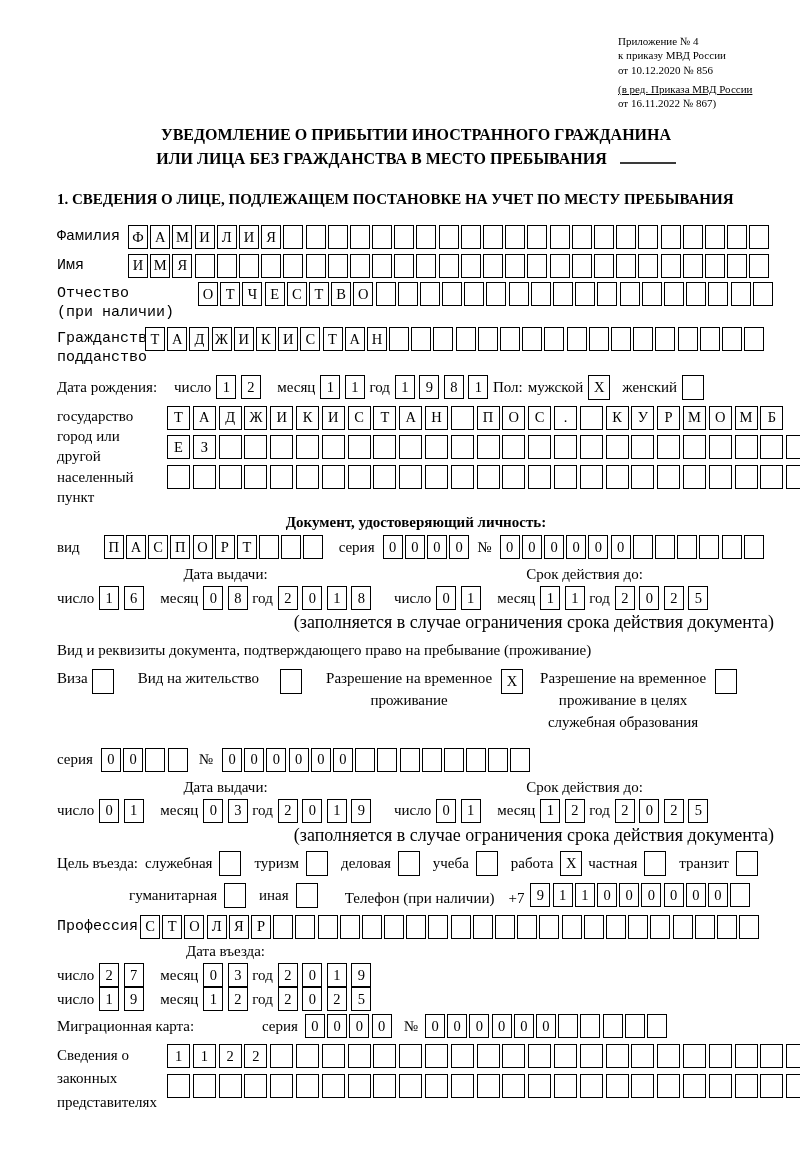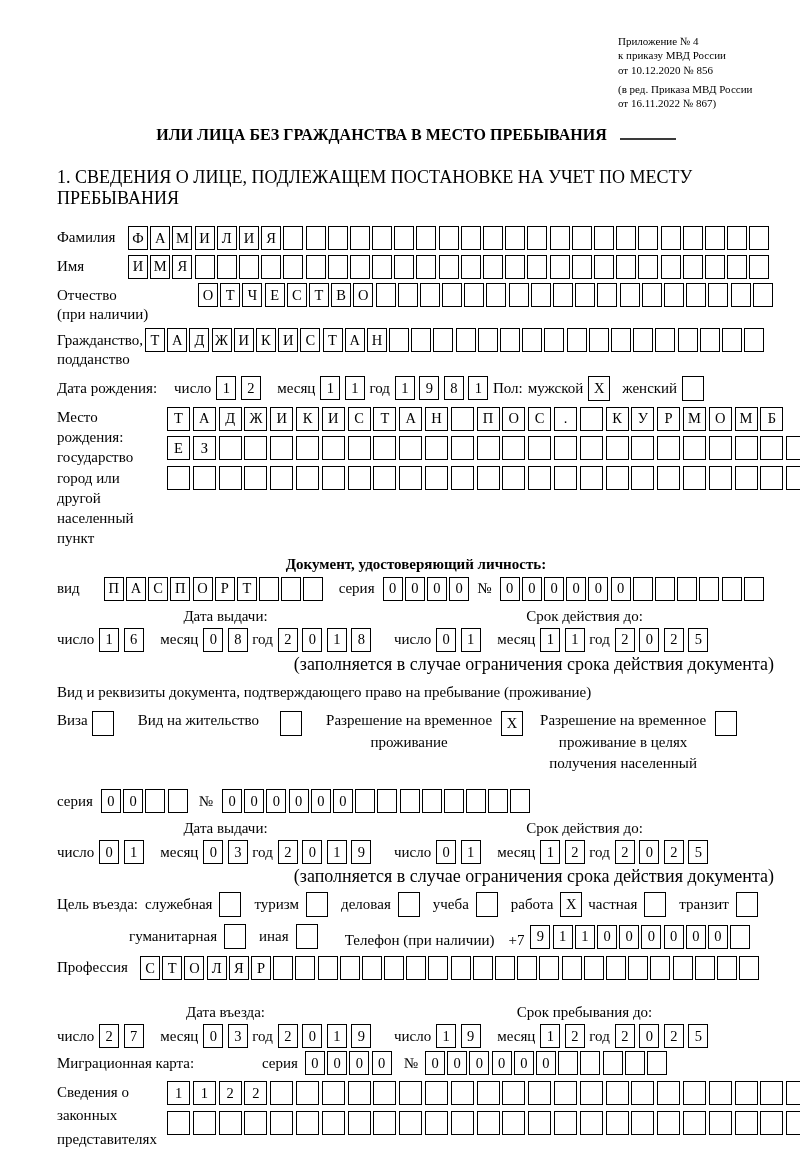--- a/index.html
+++ b/index.html
@@ -3,40 +3,40 @@
 <meta charset="utf-8">
 <style>
   html,body{margin:0;padding:0;background:#fff;}
   .page{
     width:800px;height:1163px;box-sizing:border-box;background:#fff;color:#000;
     font-family:"Liberation Serif","DejaVu Serif",serif;font-size:15px;
     padding:34px 25px 0 57px;overflow:hidden;position:relative;margin:0 auto;
   }
   
   .apphdr{margin-left:561px;width:182px;font-size:11px;line-height:1.3;}
-  .apphdr .gap{margin-top:5px;}
+  .apphdr .gap{margin-top:5px;text-decoration:underline;}
   .forma{text-align:right;padding-right:10px;font-weight:bold;margin-top:13px;font-size:15px;}
   
   .title{text-align:center;font-weight:bold;font-size:16px;line-height:1.5;margin-top:13px;}
   .t-underline{display:inline-block;width:56px;border-bottom:2.5px solid #3a3a3a;margin-left:13px;vertical-align:baseline;}
-  .sec-h{font-weight:normal;font-size:18px;margin-top:20px;margin-bottom:17px;}
+  .sec-h{font-weight:bold;font-size:15px;margin-top:20px;margin-bottom:17px;}
   
   .cells{display:inline-flex;flex-wrap:nowrap;}
   .cell{
     box-sizing:border-box;flex:0 0 auto;width:20px;height:24px;border:1.6px solid #000;
     margin-right:2.2px;display:inline-flex;align-items:center;justify-content:center;
     font-size:14.5px;background:#fff;
   }
   .wide .cell{width:23px;margin-right:2.8px;}
   .date .cell{margin-right:4.5px;}
   .cb{box-sizing:border-box;width:22px;height:25px;border:1.6px solid #000;display:inline-flex;
       align-items:center;justify-content:center;font-size:14.5px;flex:0 0 auto;}
   
   .frow{display:flex;align-items:flex-start;margin-bottom:4.5px;}
-  .flabel{flex:0 0 auto;padding-top:3px;}
+  .flabel{flex:0 0 auto;padding-top:3px;font-family:Liberation Mono, monospace;}
   .w71{width:71px;} .w88{width:88px;} .w141{width:141px;} .w108{width:108px;}
   .ml2{line-height:1.25;}
   .center-b{text-align:center;font-weight:bold;margin:7px 0 4px 0;}
   
   .datecols{display:flex;margin-top:2px;}
   .dc1{width:337px;} .dc2{flex:1;}
   .dh{text-align:center;margin-bottom:3px;}
   .dline{display:flex;align-items:center;}
   .dline .t{margin-right:5px;}
   .dline .g{margin-left:12px;}
@@ -72,20 +72,21 @@
 
   <div class="apphdr">
     <div>Приложение № 4</div>
     <div>к приказу МВД России</div>
     <div>от 10.12.2020 № 856</div>
     <div class="gap">(в ред. Приказа МВД России</div>
     <div>от 16.11.2022 № 867)</div>
   </div>
 
   <div class="title">
+    <div>УВЕДОМЛЕНИЕ О ПРИБЫТИИ ИНОСТРАННОГО ГРАЖДАНИНА</div>
     <div><span>ИЛИ ЛИЦА БЕЗ ГРАЖДАНСТВА В МЕСТО ПРЕБЫВАНИЯ</span><span class="t-underline"></span></div>
   </div>
 
   <div class="sec-h">1. СВЕДЕНИЯ О ЛИЦЕ, ПОДЛЕЖАЩЕМ ПОСТАНОВКЕ НА УЧЕТ ПО МЕСТУ ПРЕБЫВАНИЯ</div>
 
   <div class="frow">
     <div class="flabel w71">Фамилия</div>
     <div class="cells">
         <span class="cell">Ф</span>
         <span class="cell">А</span>
@@ -247,21 +248,20 @@
       </span>
     <span class="t">Пол:</span>
     <span class="t">мужской</span>
     <span class="cb">X</span>
     <span class="t" style="margin-left:12px;">женский</span>
     <span class="cb"></span>
   </div>
 
   <div class="reps">
     <div class="rep-label w108 ml2" style="line-height:1.35;">
-      <div>Место рождения:</div>
       <div>государство</div>
       <div>город или другой</div>
       <div>населенный пункт</div>
     </div>
     <div class="rep-rows">
       <div class="cells wide">
           <span class="cell">Т</span>
           <span class="cell">А</span>
           <span class="cell">Д</span>
           <span class="cell">Ж</span>
@@ -445,21 +445,21 @@
       <span class="ol">
         <div>Разрешение на временное</div>
         <div>проживание</div>
       </span>
       <span class="cb">X</span>
     </div>
     <div class="opt center" style="margin-left:17px;">
       <span class="ol">
         <div>Разрешение на временное</div>
         <div>проживание в целях</div>
-        <div>получения населенный</div>
+        <div>служебная образования</div>
       </span>
       <span class="cb"></span>
     </div>
   </div>
   <div class="vidrow">
     <span class="t">серия</span>
     <span class="cells">
         <span class="cell">0</span>
         <span class="cell">0</span>
         <span class="cell"></span>
@@ -598,21 +598,21 @@
         <span class="cell"></span>
         <span class="cell"></span>
         <span class="cell"></span>
         <span class="cell"></span>
         <span class="cell"></span>
         <span class="cell"></span>
         <span class="cell"></span>
       </div>
   </div>
 
-  <div class="datecols" style="margin-top:24px;">
+  <div class="datecols" style="margin-top:4px;flex-direction:column;">
     <div class="dc1">
       <div class="dh">Дата въезда:</div>
       <div class="dline">
         <span class="t">число</span>
         <span class="cells date">
             <span class="cell">2</span>
             <span class="cell">7</span>
           </span>
         <span class="t g">месяц</span>
         <span class="cells date">
@@ -622,21 +622,20 @@
         <span class="t">год</span>
         <span class="cells date">
             <span class="cell">2</span>
             <span class="cell">0</span>
             <span class="cell">1</span>
             <span class="cell">9</span>
           </span>
       </div>
     </div>
     <div class="dc2">
-      <div class="dh">Срок пребывания до:</div>
       <div class="dline">
         <span class="t">число</span>
         <span class="cells date">
             <span class="cell">1</span>
             <span class="cell">9</span>
           </span>
         <span class="t g">месяц</span>
         <span class="cells date">
             <span class="cell">1</span>
             <span class="cell">2</span>

